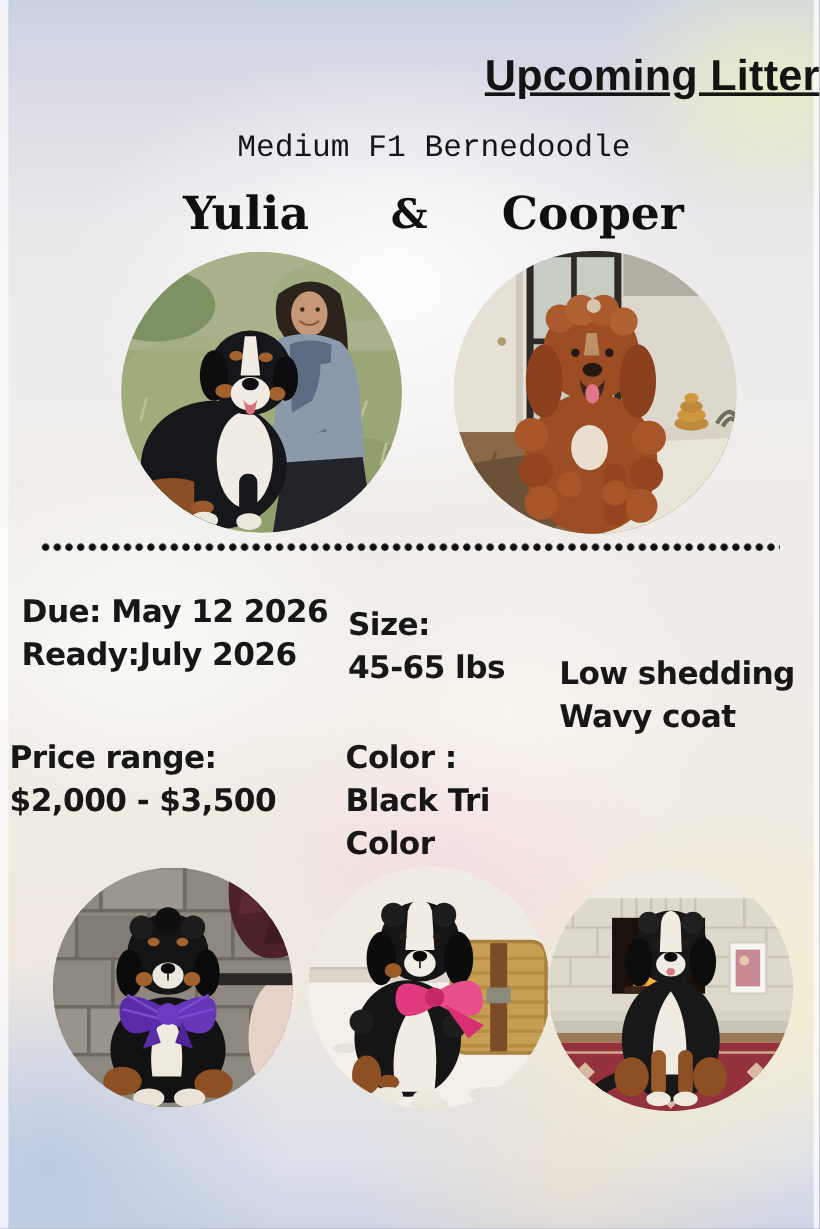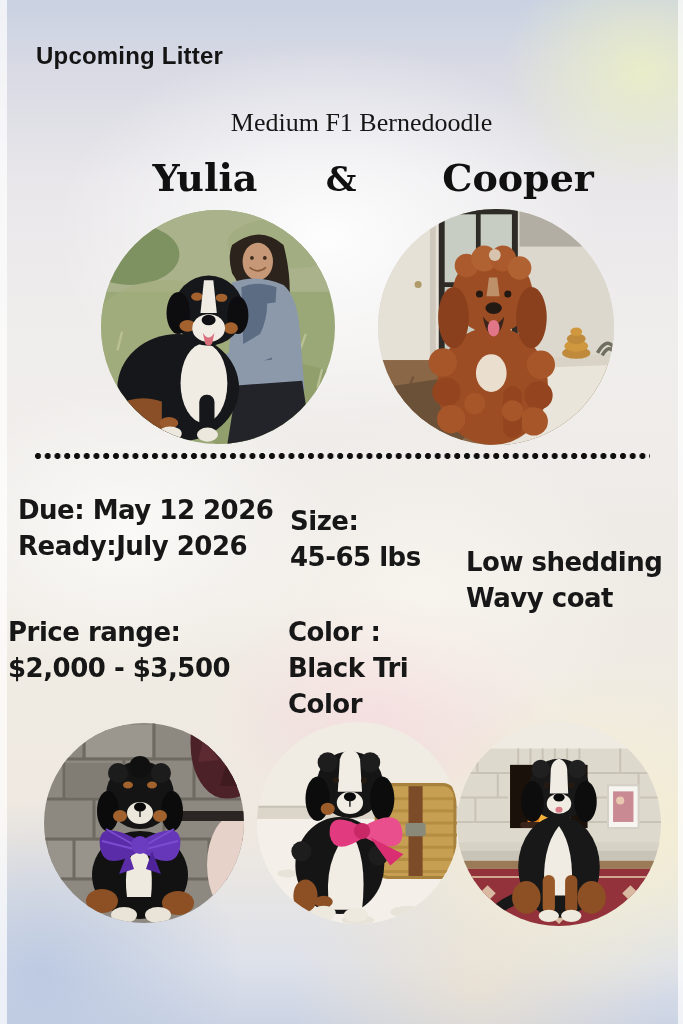--- a/index.html
+++ b/index.html
@@ -20,35 +20,35 @@
       radial-gradient(ellipse 260px 210px at 70% 96%, rgba(244,228,200,.6),  rgba(244,228,200,0) 72%),
       radial-gradient(ellipse 280px 240px at 6% 95%,  rgba(183,198,224,.85), rgba(183,198,224,0) 72%),
       linear-gradient(180deg,#c9d2e2 0%,#d9dae4 7%,#e9e7ea 18%,#f0eeec 34%,#eeebe7 52%,#f0ebe2 68%,#eee8e0 82%,#dde1ea 94%,#ccd4e4 100%);
   }
   .edge-strip{position:absolute;top:0;bottom:0;background:rgba(255,255,255,.7);}
   .edge-left{left:0;width:7px;}
   .edge-right{right:0;width:5px;}
 
   .title{
     position:absolute;left:36px;right:0;top:42px;
-    text-align:left;font-family:"Liberation Sans",sans-serif;
-    font-size:24px;font-weight:600;letter-spacing:.2px;color:#141414;
+    text-align:right;font-family:"Liberation Sans",sans-serif;
+    font-size:36px;font-weight:600;letter-spacing:.2px;color:#141414;text-decoration:underline;
   }
   .subtitle{
     position:absolute;left:40px;right:0;top:108px;
-    text-align:center;font-family:Liberation Serif, serif;
+    text-align:center;font-family:Liberation Mono, monospace;
     font-size:26px;font-weight:500;color:#161616;
   }
   .parent-name{
     position:absolute;top:155px;text-align:center;
     font-family:"DejaVu Serif",serif;font-size:38px;font-weight:700;color:#101010;
   }
   .dam-name{left:105px;width:200px;}
   .amp{left:291px;width:100px;font-size:34px;top:159px;}
-  .sire-name{left:418px;width:200px;}
+  .sire-name{left:394px;width:200px;}
 
   .photo{
     position:absolute;border-radius:50%;overflow:hidden;
   }
   .photo svg{display:block;width:100%;height:100%;}
   .photo-dam{left:101px;top:210px;width:234px;height:234px;}
   .photo-sire{left:378px;top:209px;width:236px;height:236px;}
   .photo-p1{left:44px;top:723px;width:200px;height:200px;}
   .photo-p2{left:257px;top:722px;width:202px;height:202px;}
   .photo-p3{left:457px;top:722px;width:204px;height:204px;}

